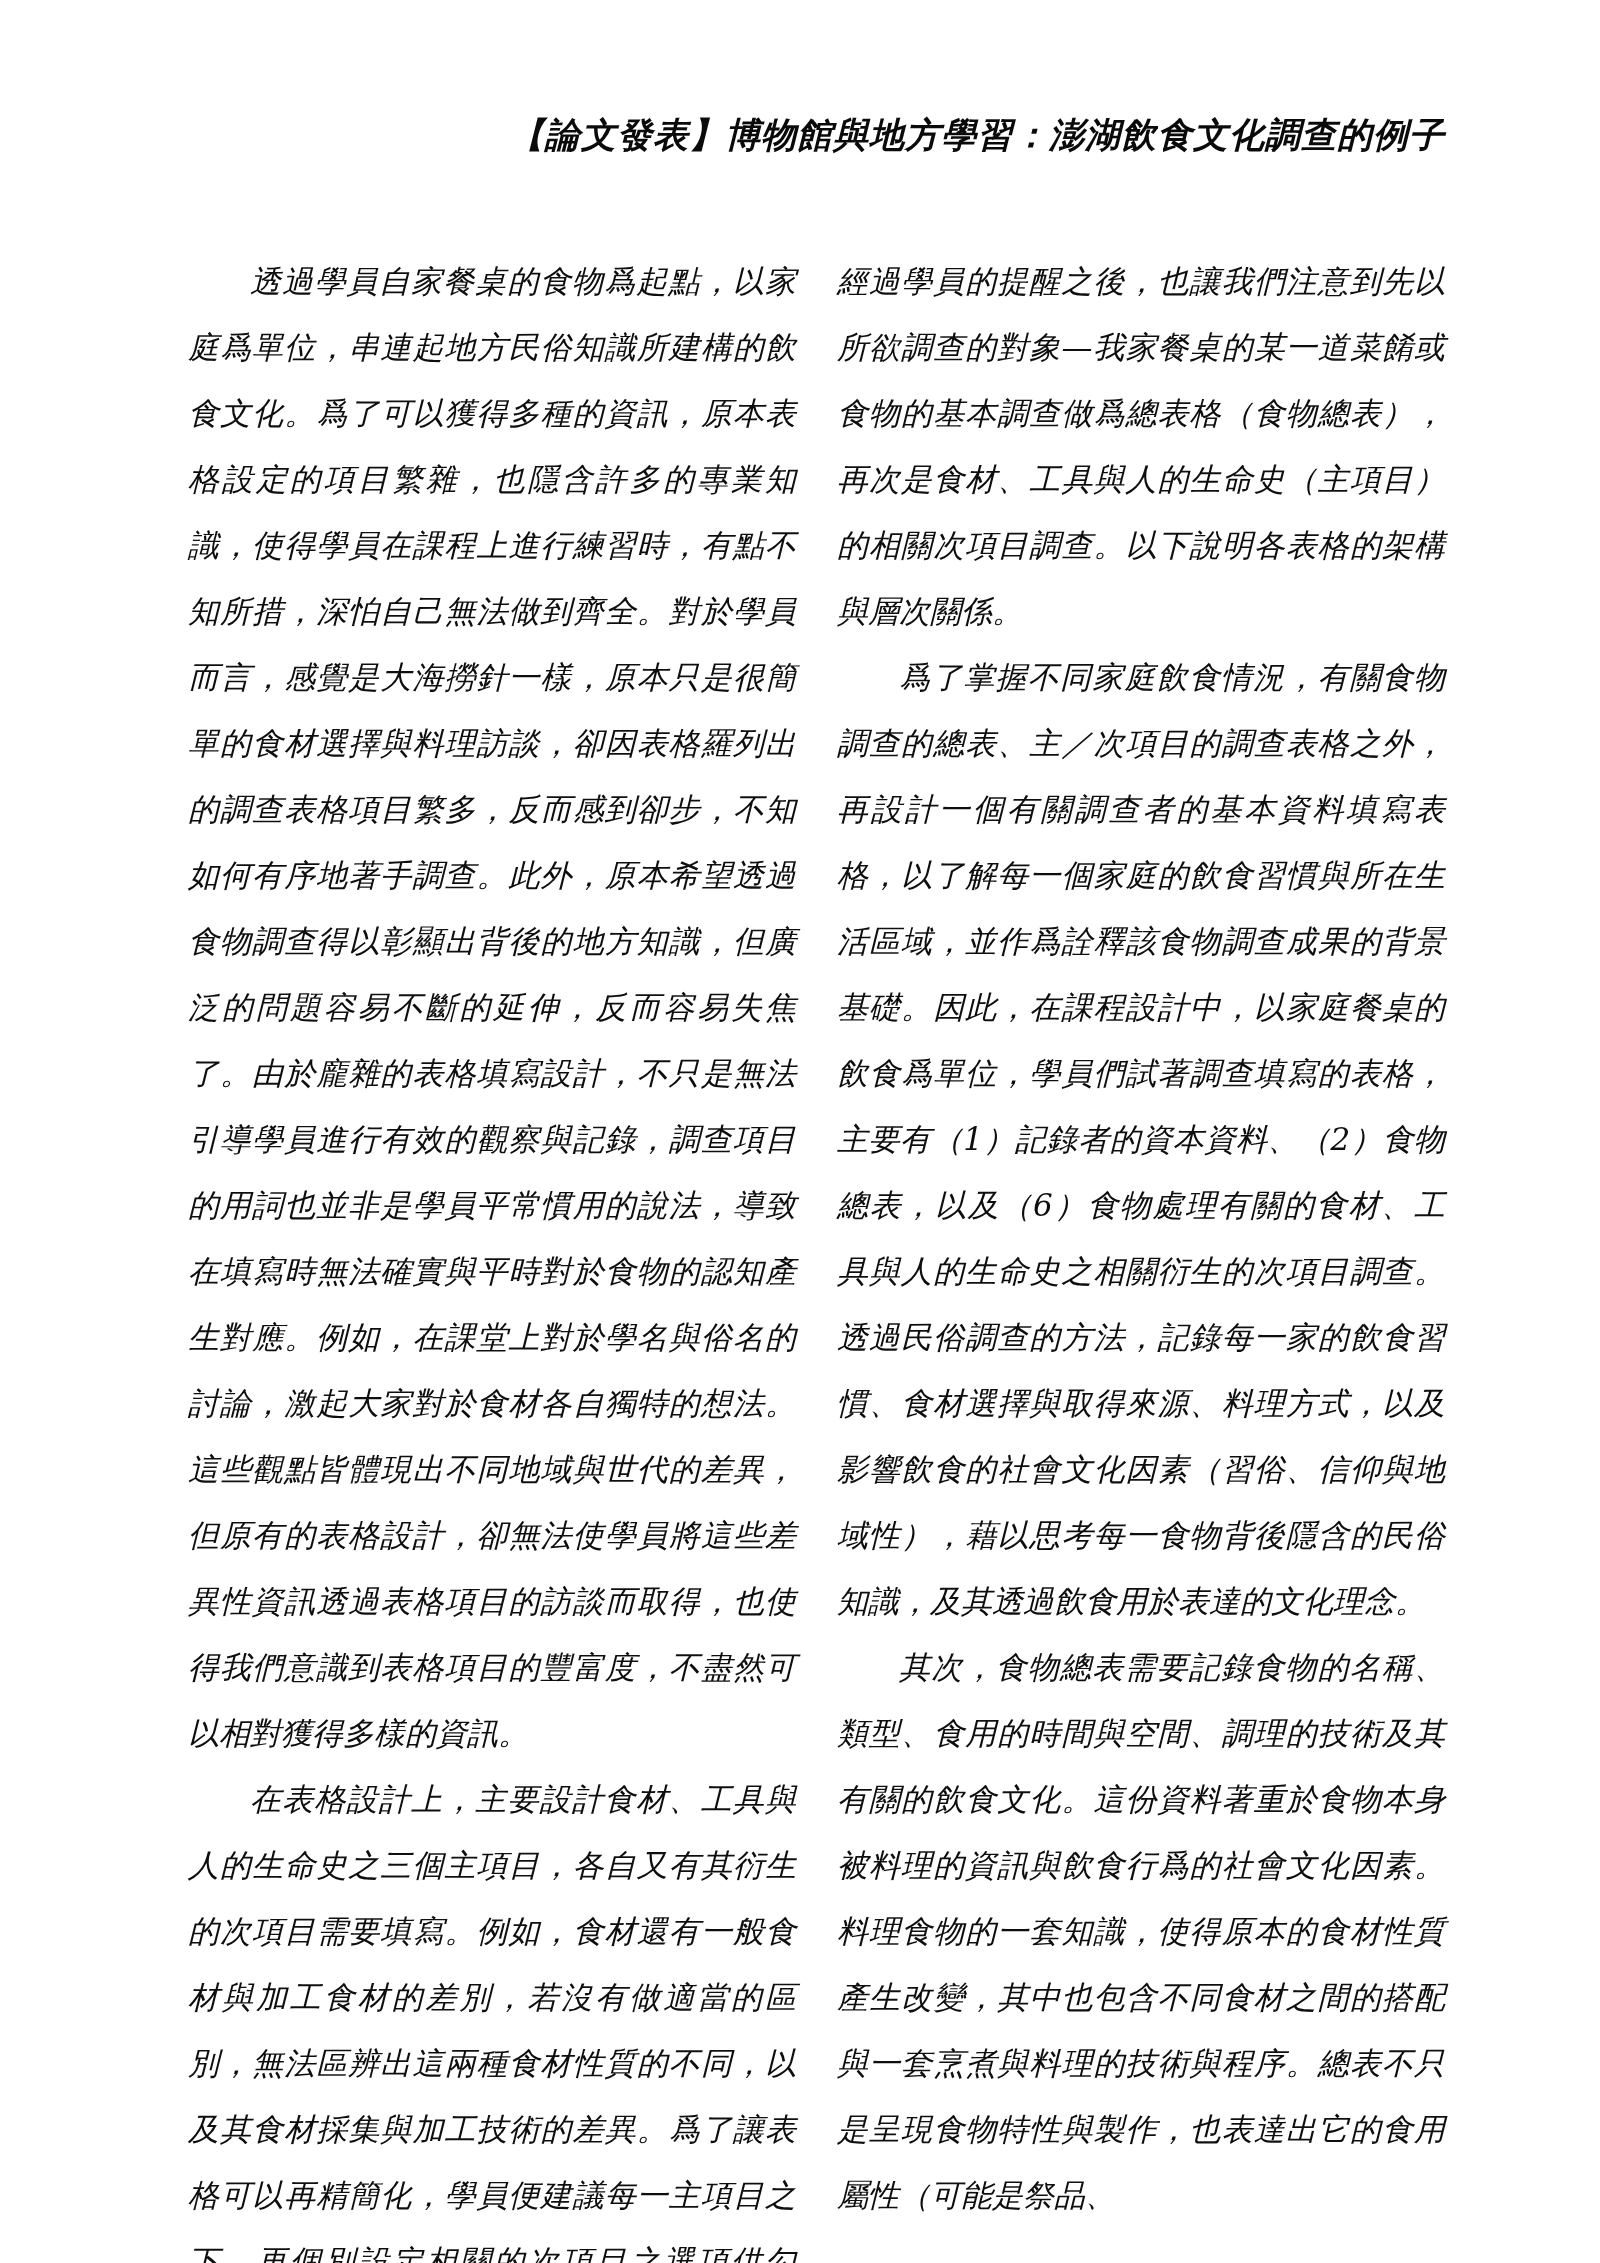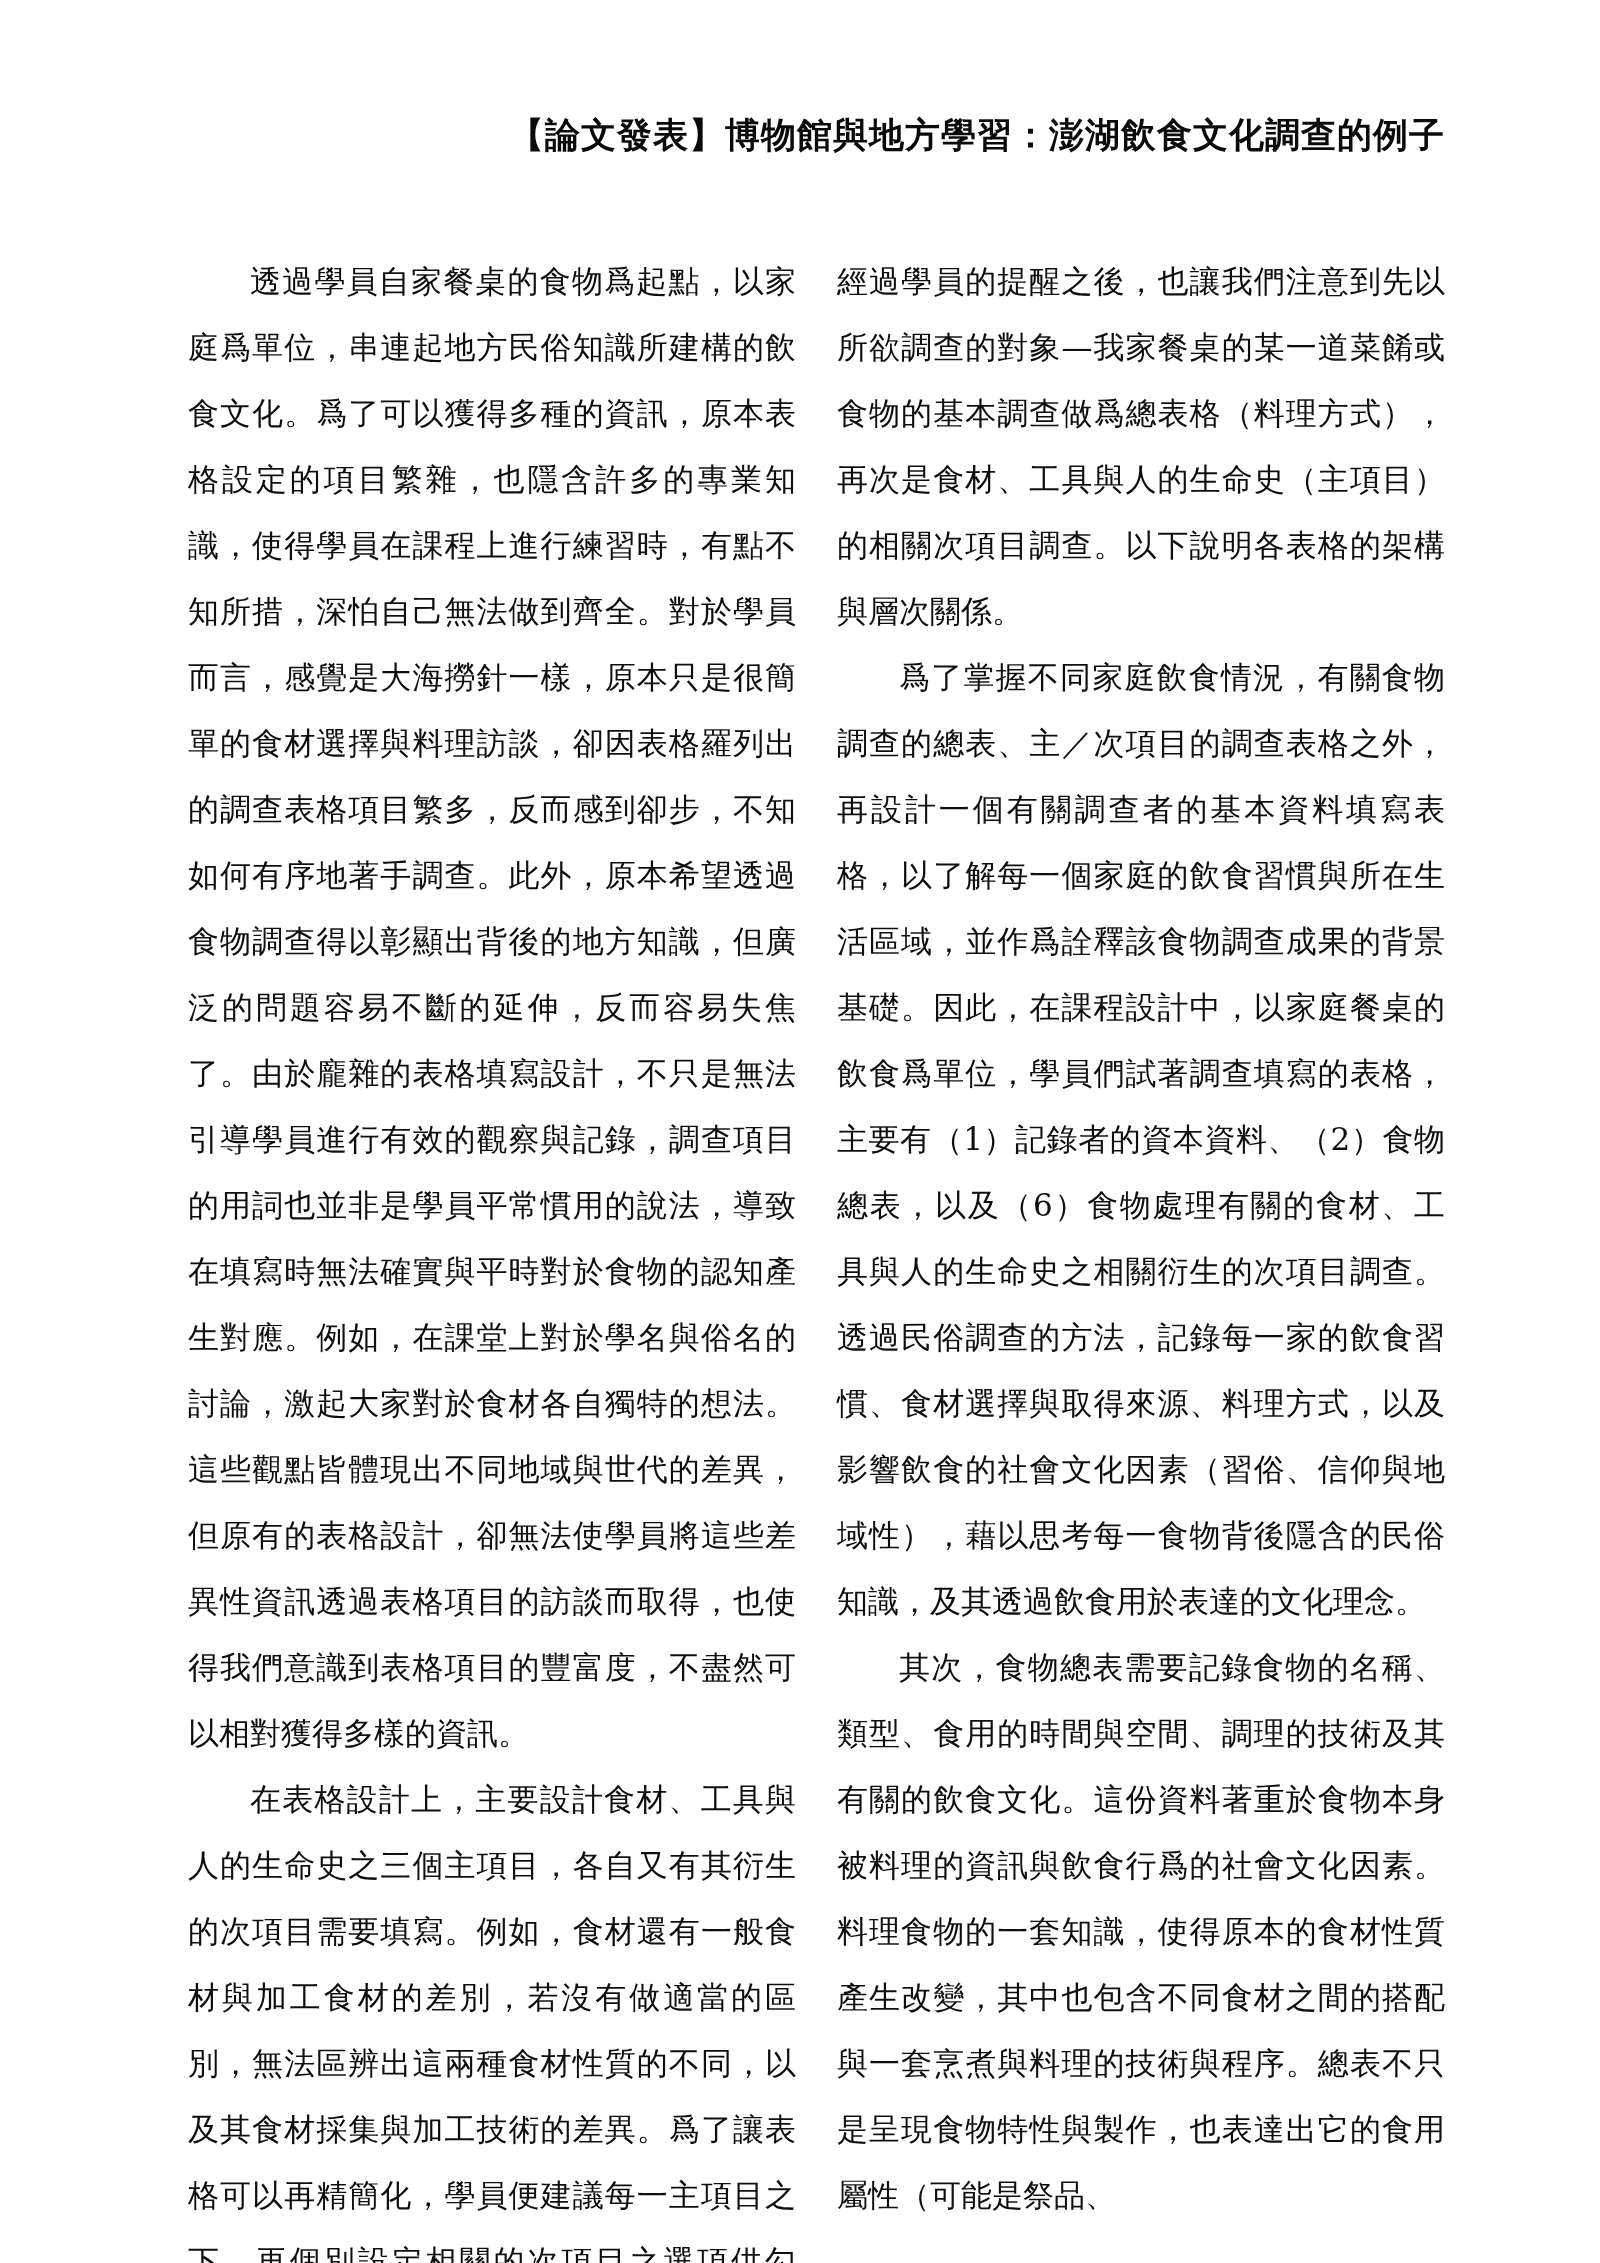--- a/index.html
+++ b/index.html
@@ -7,20 +7,21 @@
     padding: 0;
     background: #ffffff;
   }
   .page {
     position: relative;
     width: 1600px;
     height: 2263px;
     background: #ffffff;
     color: #0e0e0e;
     overflow: hidden;
+    font-style: italic;
   }
   .header {
     position: absolute;
     top: 112px;
     right: 155px;
     font-family: "DejaVu Sans", "Liberation Sans", sans-serif;
     font-weight: 700;
     font-size: 35px;
     letter-spacing: 1px;
     color: #0a0a0a;
@@ -69,21 +70,21 @@
   <div class="header">【論文發表】博物館與地方學習：澎湖飲食文化調查的例子</div>
 
   <div class="columns">
 
     <div class="column">
       <p class="indent">透過學員自家餐桌的食物爲起點，以家庭爲單位，串連起地方民俗知識所建構的飲食文化。爲了可以獲得多種的資訊，原本表格設定的項目繁雜，也隱含許多的專業知識，使得學員在課程上進行練習時，有點不知所措，深怕自己無法做到齊全。對於學員而言，感覺是大海撈針一樣，原本只是很簡單的食材選擇與料理訪談，卻因表格羅列出的調查表格項目繁多，反而感到卻步，不知如何有序地著手調查。此外，原本希望透過食物調查得以彰顯出背後的地方知識，但廣泛的問題容易不斷的延伸，反而容易失焦了。由於龐雜的表格填寫設計，不只是無法引導學員進行有效的觀察與記錄，調查項目的用詞也並非是學員平常慣用的說法，導致在填寫時無法確實與平時對於食物的認知產生對應。例如，在課堂上對於學名與俗名的討論，激起大家對於食材各自獨特的想法。這些觀點皆體現出不同地域與世代的差異，但原有的表格設計，卻無法使學員將這些差異性資訊透過表格項目的訪談而取得，也使得我們意識到表格項目的豐富度，不盡然可以相對獲得多樣的資訊。</p>
       <p class="indent">在表格設計上，主要設計食材、工具與人的生命史之三個主項目，各自又有其衍生的次項目需要填寫。例如，食材還有一般食材與加工食材的差別，若沒有做適當的區別，無法區辨出這兩種食材性質的不同，以及其食材採集與加工技術的差異。爲了讓表格可以再精簡化，學員便建議每一主項目之下，再個別設定相關的次項目之選項供勾選，藉以區分該表格是調查主項目中的哪一個次項目。比方說，食材項（主項目）中，須勾選是一般未處理的食材，或是已加工製作的食材（次項目），再就其勾選部分進行相關的調查。然而，即使上述勾選的方式部分解決可能混淆的狀況，但食物、食材、工具與人的生命史之間的層次關係仍不清楚，無法突顯彼此的結構關係與調查重點。因此，</p>
     </div>
 
     <div class="column">
-      <p>經過學員的提醒之後，也讓我們注意到先以所欲調查的對象—我家餐桌的某一道菜餚或食物的基本調查做爲總表格（料理方式），再次是食材、工具與人的生命史（主項目）的相關次項目調查。以下說明各表格的架構與層次關係。</p>
+      <p>經過學員的提醒之後，也讓我們注意到先以所欲調查的對象—我家餐桌的某一道菜餚或食物的基本調查做爲總表格（食物總表），再次是食材、工具與人的生命史（主項目）的相關次項目調查。以下說明各表格的架構與層次關係。</p>
       <p class="indent">爲了掌握不同家庭飲食情況，有關食物調查的總表、主／次項目的調查表格之外，再設計一個有關調查者的基本資料填寫表格，以了解每一個家庭的飲食習慣與所在生活區域，並作爲詮釋該食物調查成果的背景基礎。因此，在課程設計中，以家庭餐桌的飲食爲單位，學員們試著調查填寫的表格，主要有（1）記錄者的資本資料、（2）食物總表，以及（6）食物處理有關的食材、工具與人的生命史之相關衍生的次項目調查。透過民俗調查的方法，記錄每一家的飲食習慣、食材選擇與取得來源、料理方式，以及影響飲食的社會文化因素（習俗、信仰與地域性），藉以思考每一食物背後隱含的民俗知識，及其透過飲食用於表達的文化理念。</p>
       <p class="indent">其次，食物總表需要記錄食物的名稱、類型、食用的時間與空間、調理的技術及其有關的飲食文化。這份資料著重於食物本身被料理的資訊與飲食行爲的社會文化因素。料理食物的一套知識，使得原本的食材性質產生改變，其中也包含不同食材之間的搭配與一套烹煮與料理的技術與程序。總表不只是呈現食物特性與製作，也表達出它的食用屬性（可能是祭品、</p>
     </div>
 
   </div>
 
 
 </div>
 
 </body></html>

